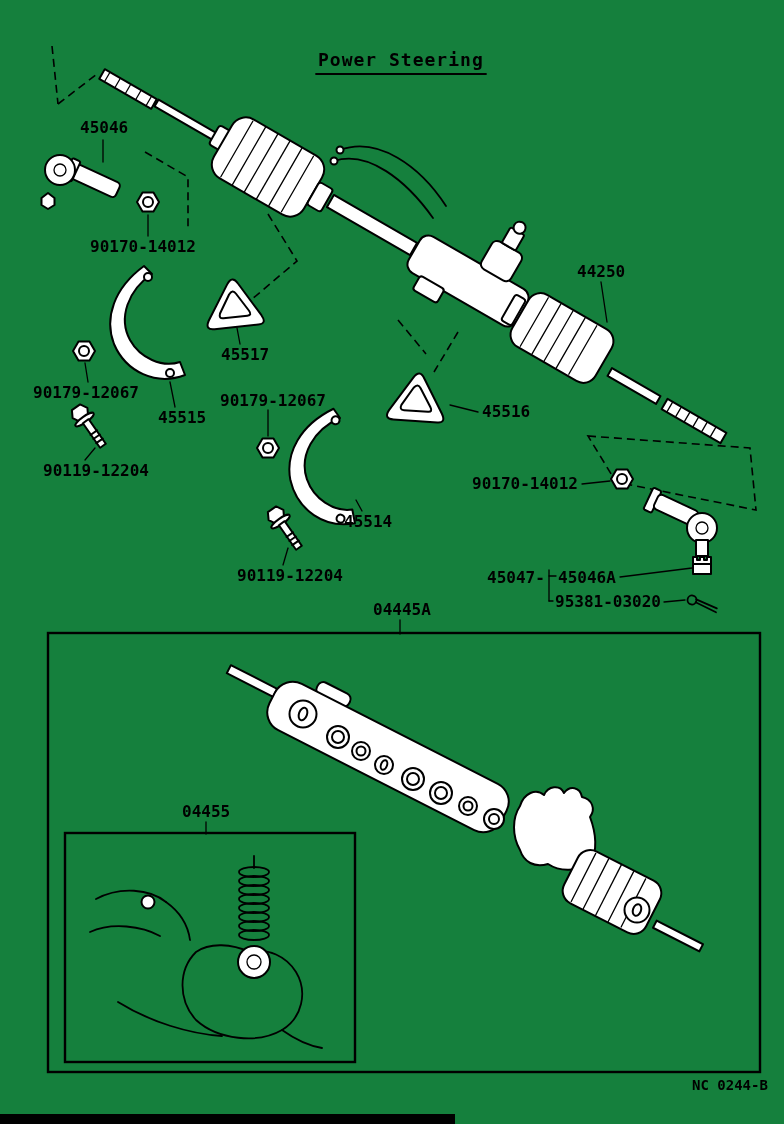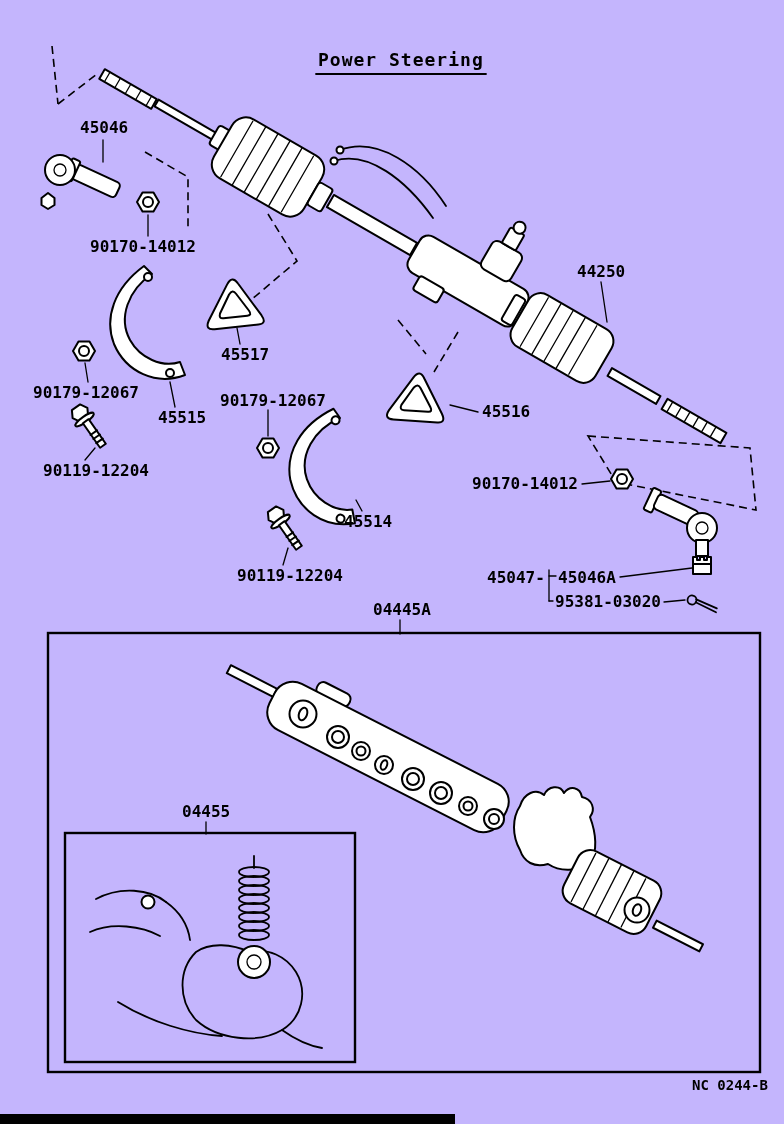--- a/index.html
+++ b/index.html
@@ -1,16 +1,16 @@
 <!DOCTYPE html>
 <html><head>
 <meta charset="utf-8">
 <style>
   html,body{margin:0;padding:0;background:#ffffff;}
-  .page{position:relative;width:784px;height:1124px;background:#c4b5fd;overflow:hidden;
+  .page{position:relative;width:784px;height:1124px;background:#15803d;overflow:hidden;
         font-family:"DejaVu Sans Mono",monospace;}
   svg{display:block;}
   .ink{fill:#ffffff;stroke:#000000;stroke-width:2;stroke-linejoin:round;stroke-linecap:round;}
   .line{fill:none;stroke:#000000;stroke-width:1.8;stroke-linecap:round;stroke-linejoin:round;}
   .thin{stroke-width:1.3;}
   .dash{fill:none;stroke:#000000;stroke-width:1.6;stroke-dasharray:8 5;}
   .box{fill:none;stroke:#000000;stroke-width:2.4;}
   .lbl{font:bold 16px "DejaVu Sans Mono",monospace;fill:#000000;}
   .ttl{font:bold 18px "DejaVu Sans Mono",monospace;fill:#000000;letter-spacing:1px;}
   .ftr{font:bold 14px "DejaVu Sans Mono",monospace;fill:#000000;}

